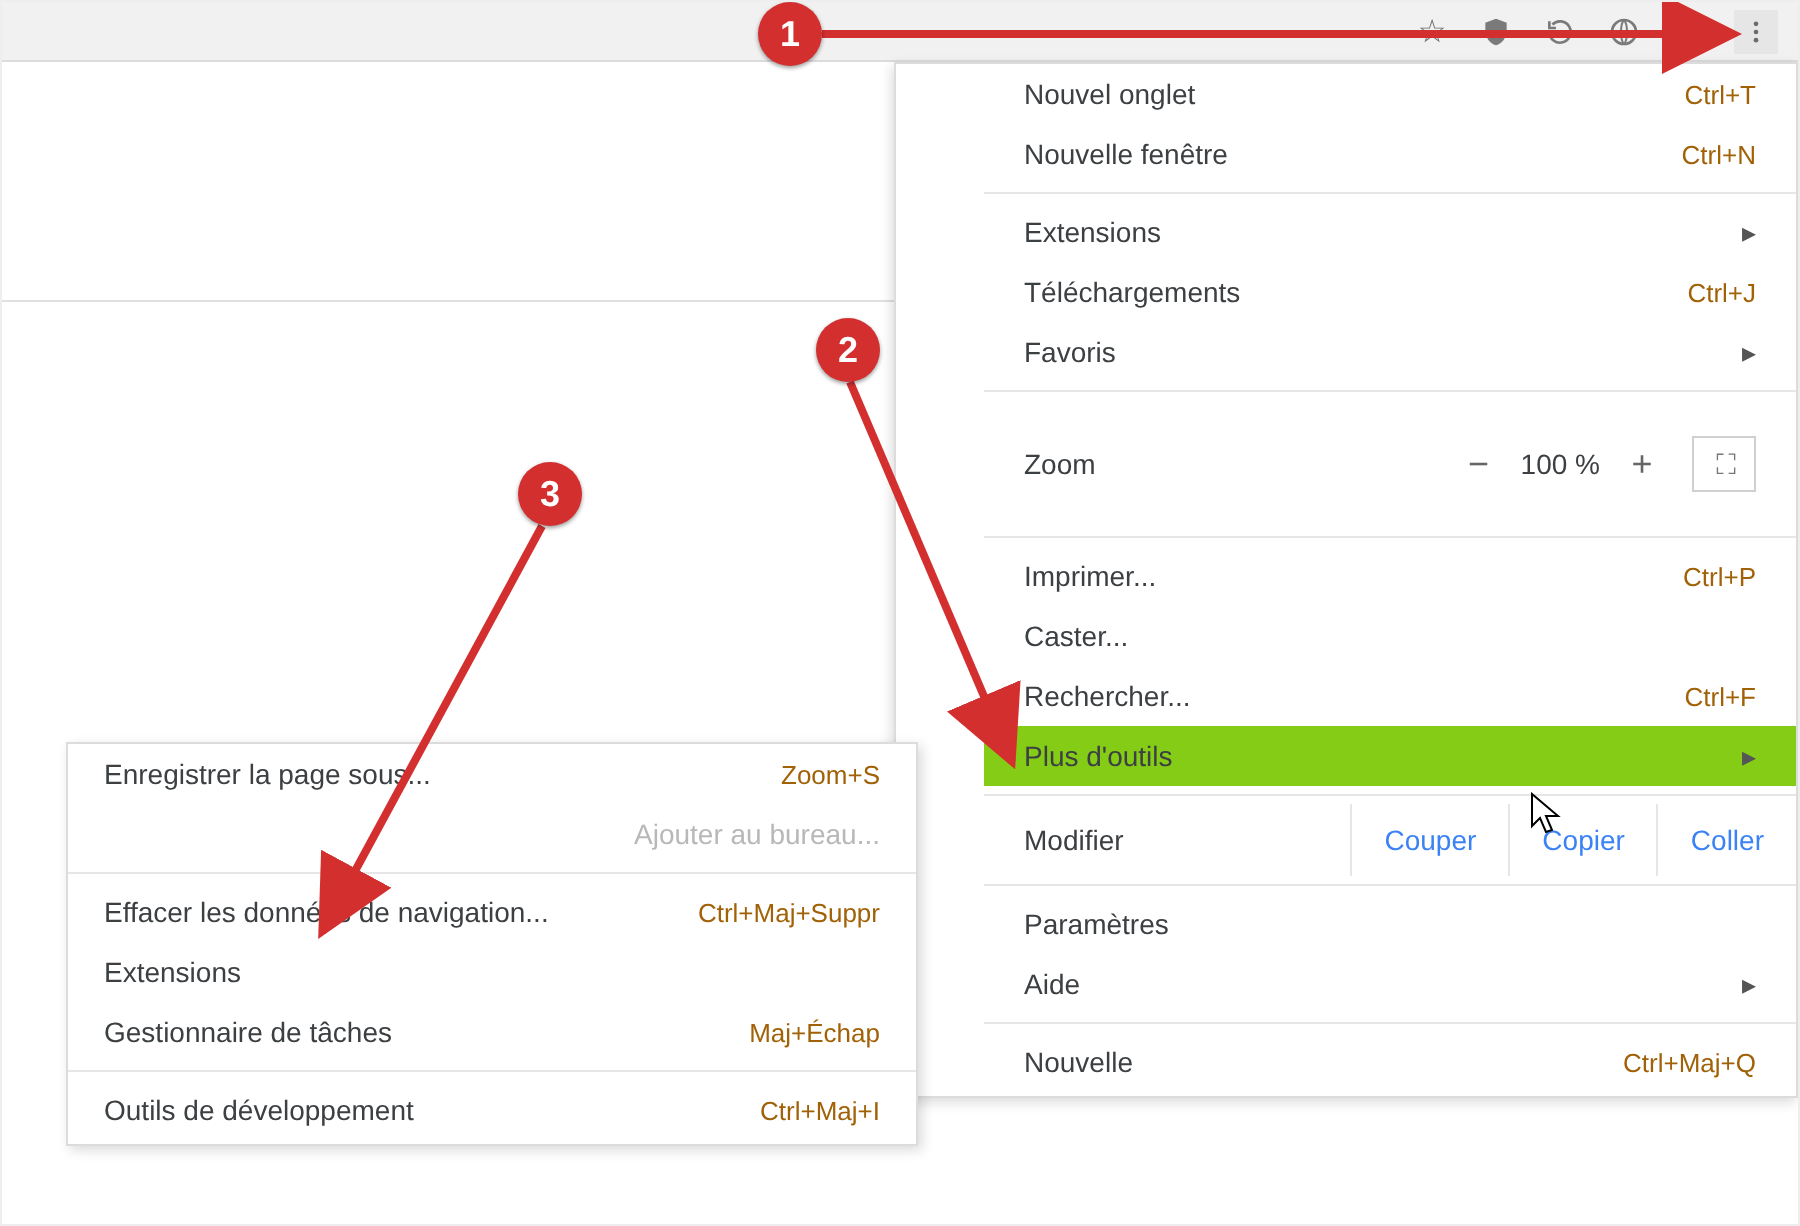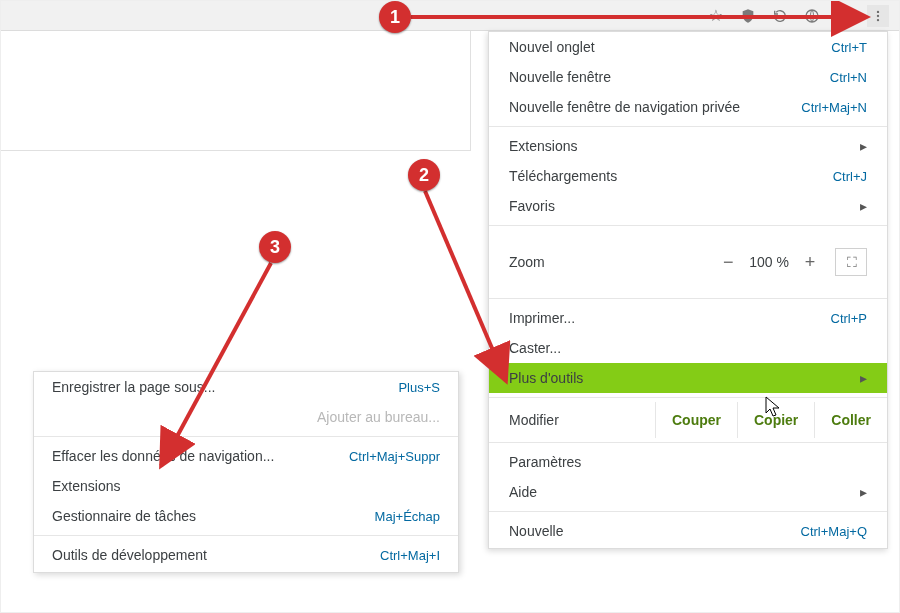--- a/index.html
+++ b/index.html
@@ -28,45 +28,46 @@
     background:#e6e6e6; border: none; cursor:pointer;
   }
   .more-btn svg { fill:#6b6b6b; }
   .page-area {
     position:absolute; top:30px; left:0; width:470px; height:120px;
     border-right:1px solid #e0e0e0; border-bottom:1px solid #e0e0e0;
     background:#fff;
   }
   
   .main-menu {
-    position:absolute; top:30px; right:11px; width:400px;
+    position:absolute; top:30px; right:0; width:452px;
     background:#fff; border:1px solid #dcdcdc;
     box-shadow: -1px 2px 6px rgba(0,0,0,0.15);
     padding-bottom:2px;
+    padding-left:44px;
   }
   .menu-row {
     display:flex; align-items:center; justify-content:space-between;
     padding: 6px 20px; min-height: 30px;
     font-size: 14px; color:#3c4043;
   }
   .menu-row.hover { background:#84cc16; }
-  .menu-row .short { color:#0369a1; font-size:13px; }
+  .menu-row .short { color:#a16207; font-size:13px; }
   .menu-row .arrow { color:#555; margin-left:auto; }
   .sep { border-top:1px solid #e6e6e6; margin:4px 0; }
   .zoom-row { display:flex; align-items:center; padding:8px 20px; }
   .zoom-row .lbl { flex:0 0 auto; font-size:14px;text-align:right; }
   .zoom-row .spacer { flex:1; }
   .zoom-btn { width:26px; height:26px; border:none; background:none; font-size:18px; color:#666; cursor:pointer; }
   .zoom-val { margin:16px 8px; font-size:14px; color:#3c4043; }
   .fs-btn { border:1px solid #d0d0d0; width:32px; height:28px; display:flex; align-items:center; justify-content:center; background:#fff; margin-left:12px; cursor:pointer;}
   .fs-btn span { font-size:14px; color:#777; letter-spacing:-2px;}
   .edit-row { display:flex; align-items:flex-start; padding:0; }
   .edit-row .lbl { padding:10px 20px; font-size:14px; }
   .edit-row .spacer{flex:1;}
-  .edit-btn { border-left:1px solid #e6e6e6; padding:10px 16px; font-size:14px; color:#4d7c0f; background:none; border-top:none;border-bottom:none;border-right:none; cursor:pointer;font-weight:bold;}
+  .edit-btn { border-left:1px solid #e6e6e6; padding:10px 16px; font-size:14px; color:#3b82f6; background:none; border-top:none;border-bottom:none;border-right:none; cursor:pointer;}
   
   .submenu {
     position:absolute; top:370px; left:32px; width:426px;
     background:#fff; border:1px solid #dcdcdc;
     box-shadow: 2px 2px 6px rgba(0,0,0,0.15);
     padding-bottom:2px;
   }
   .submenu .menu-row { padding:6px 18px; }
   .submenu .disabled { color:#b8b8b8;justify-content:flex-end; }
   
@@ -119,24 +120,20 @@
 <div class="page-area"></div>
 
 <div class="main-menu">
   <div class="menu-row">
     <span>Nouvel onglet</span>
     <span class="short">Ctrl+T</span>
   </div>
   <div class="menu-row">
     <span>Nouvelle fenêtre</span>
     <span class="short">Ctrl+N</span>
-  </div>
-  <div class="menu-row">
-    <span>Nouvelle fenêtre de navigation privée</span>
-    <span class="short">Ctrl+Maj+N</span>
   </div>
   <div class="sep"></div>
   <div class="menu-row">
     <span>Extensions</span>
     <span class="arrow">▸</span>
   </div>
   <div class="menu-row">
     <span>Téléchargements</span>
     <span class="short">Ctrl+J</span>
   </div>
@@ -156,20 +153,24 @@
       </button>
   </div>
   <div class="sep"></div>
   <div class="menu-row">
     <span>Imprimer...</span>
     <span class="short">Ctrl+P</span>
   </div>
   <div class="menu-row">
     <span>Caster...</span>
   </div>
+  <div class="menu-row">
+    <span>Rechercher...</span>
+    <span class="short">Ctrl+F</span>
+  </div>
   <div class="menu-row hover">
     <span>Plus d'outils</span>
     <span class="arrow">▸</span>
   </div>
   <div class="sep"></div>
   <div class="edit-row">
     <span class="lbl">Modifier</span>
     <span class="spacer"></span>
     <button class="edit-btn">Couper</button>
     <button class="edit-btn">Copier</button>
@@ -186,21 +187,21 @@
   <div class="sep"></div>
   <div class="menu-row">
     <span>Nouvelle</span>
     <span class="short">Ctrl+Maj+Q</span>
   </div>
 </div>
 
 <div class="submenu">
   <div class="menu-row">
     <span>Enregistrer la page sous...</span>
-    <span class="short">Plus+S</span>
+    <span class="short">Zoom+S</span>
   </div>
   <div class="menu-row disabled">
     <span>Ajouter au bureau...</span>
   </div>
   <div class="sep"></div>
   <div class="menu-row">
     <span>Effacer les données de navigation...</span>
     <span class="short">Ctrl+Maj+Suppr</span>
   </div>
   <div class="menu-row">

